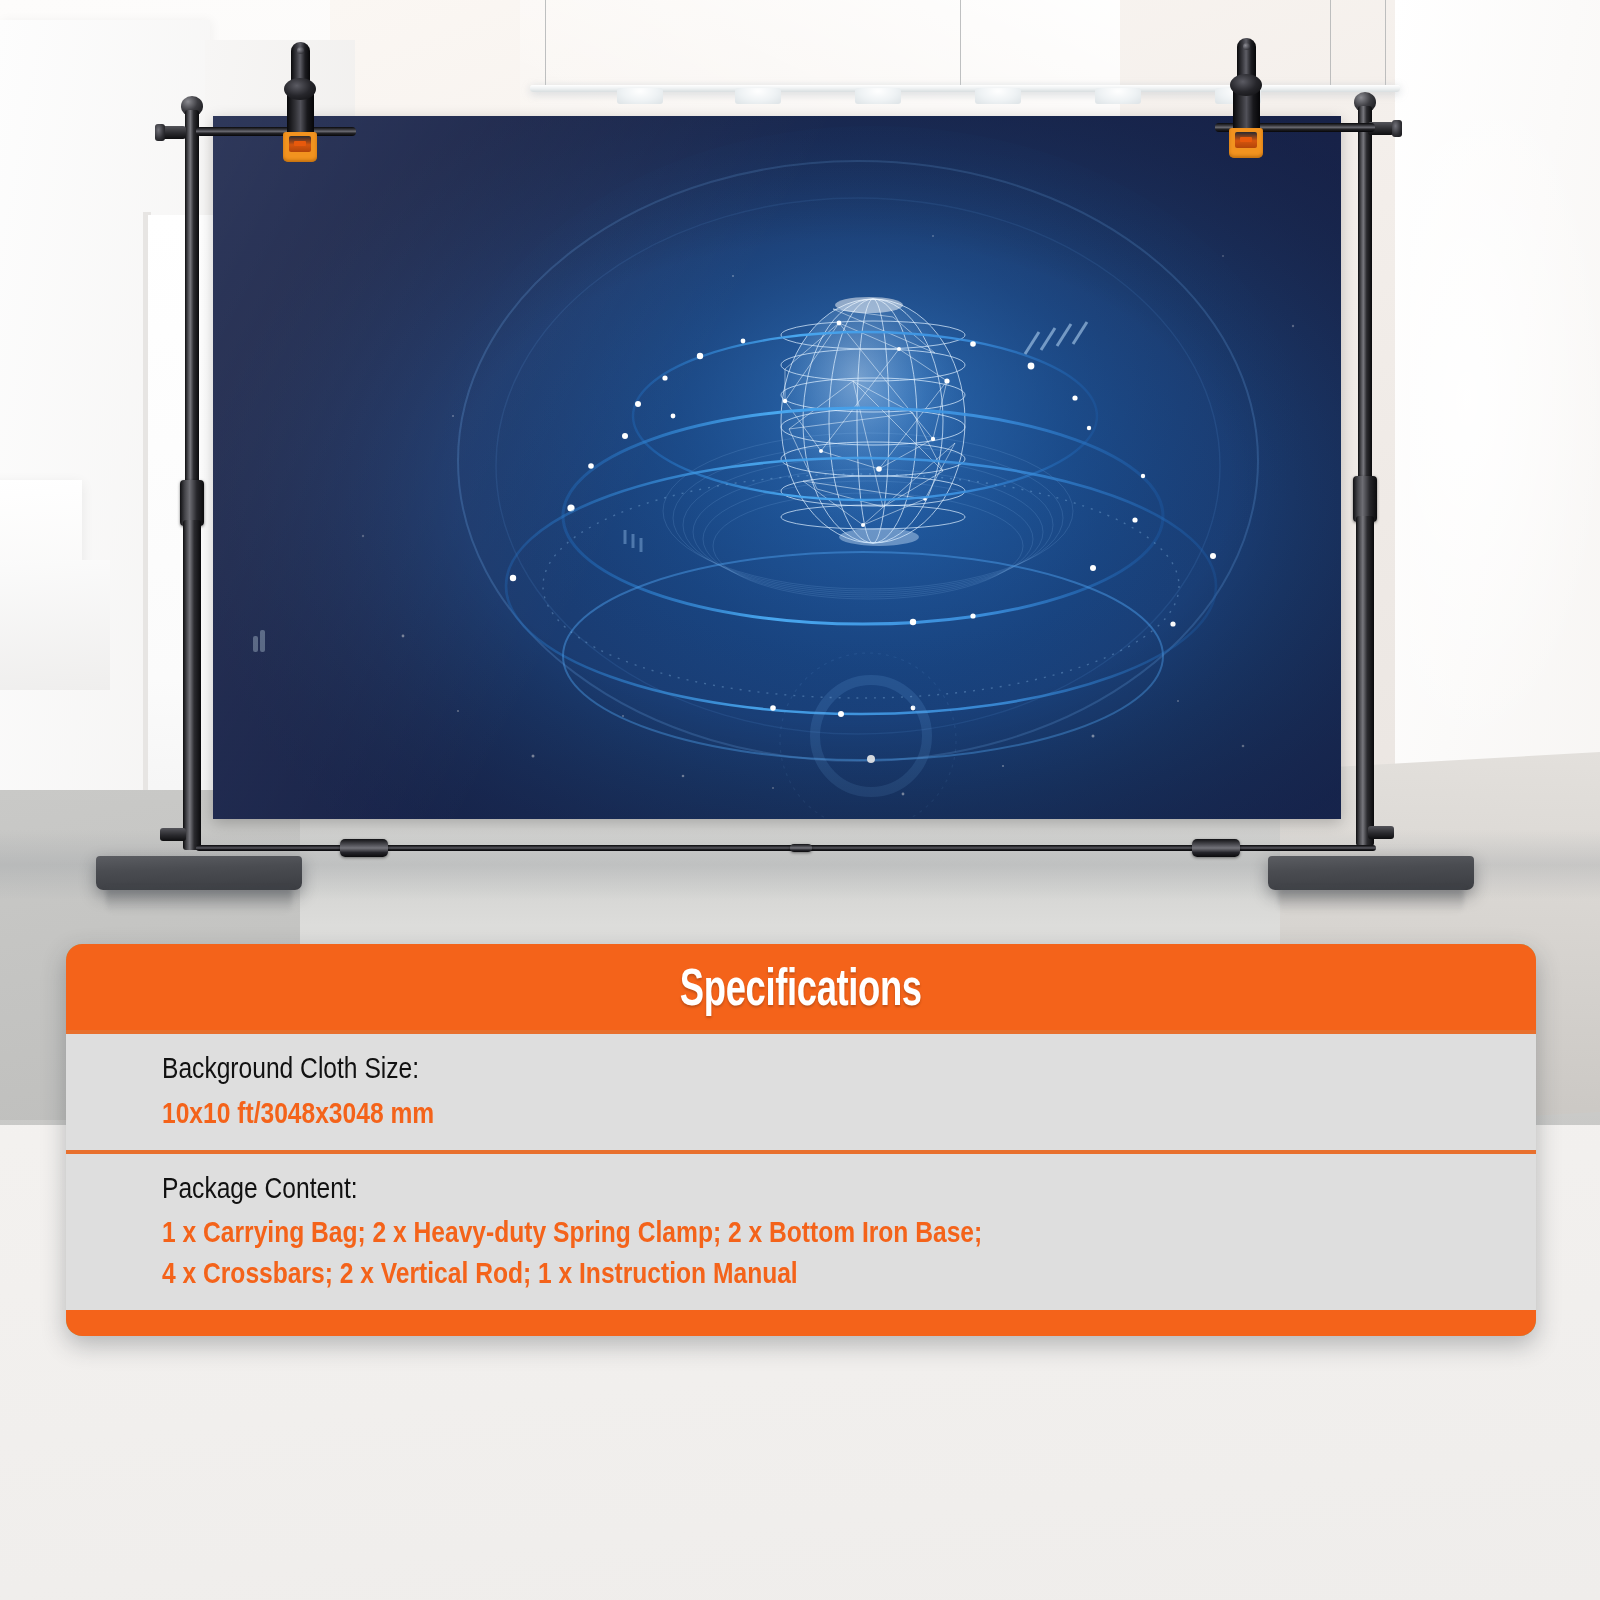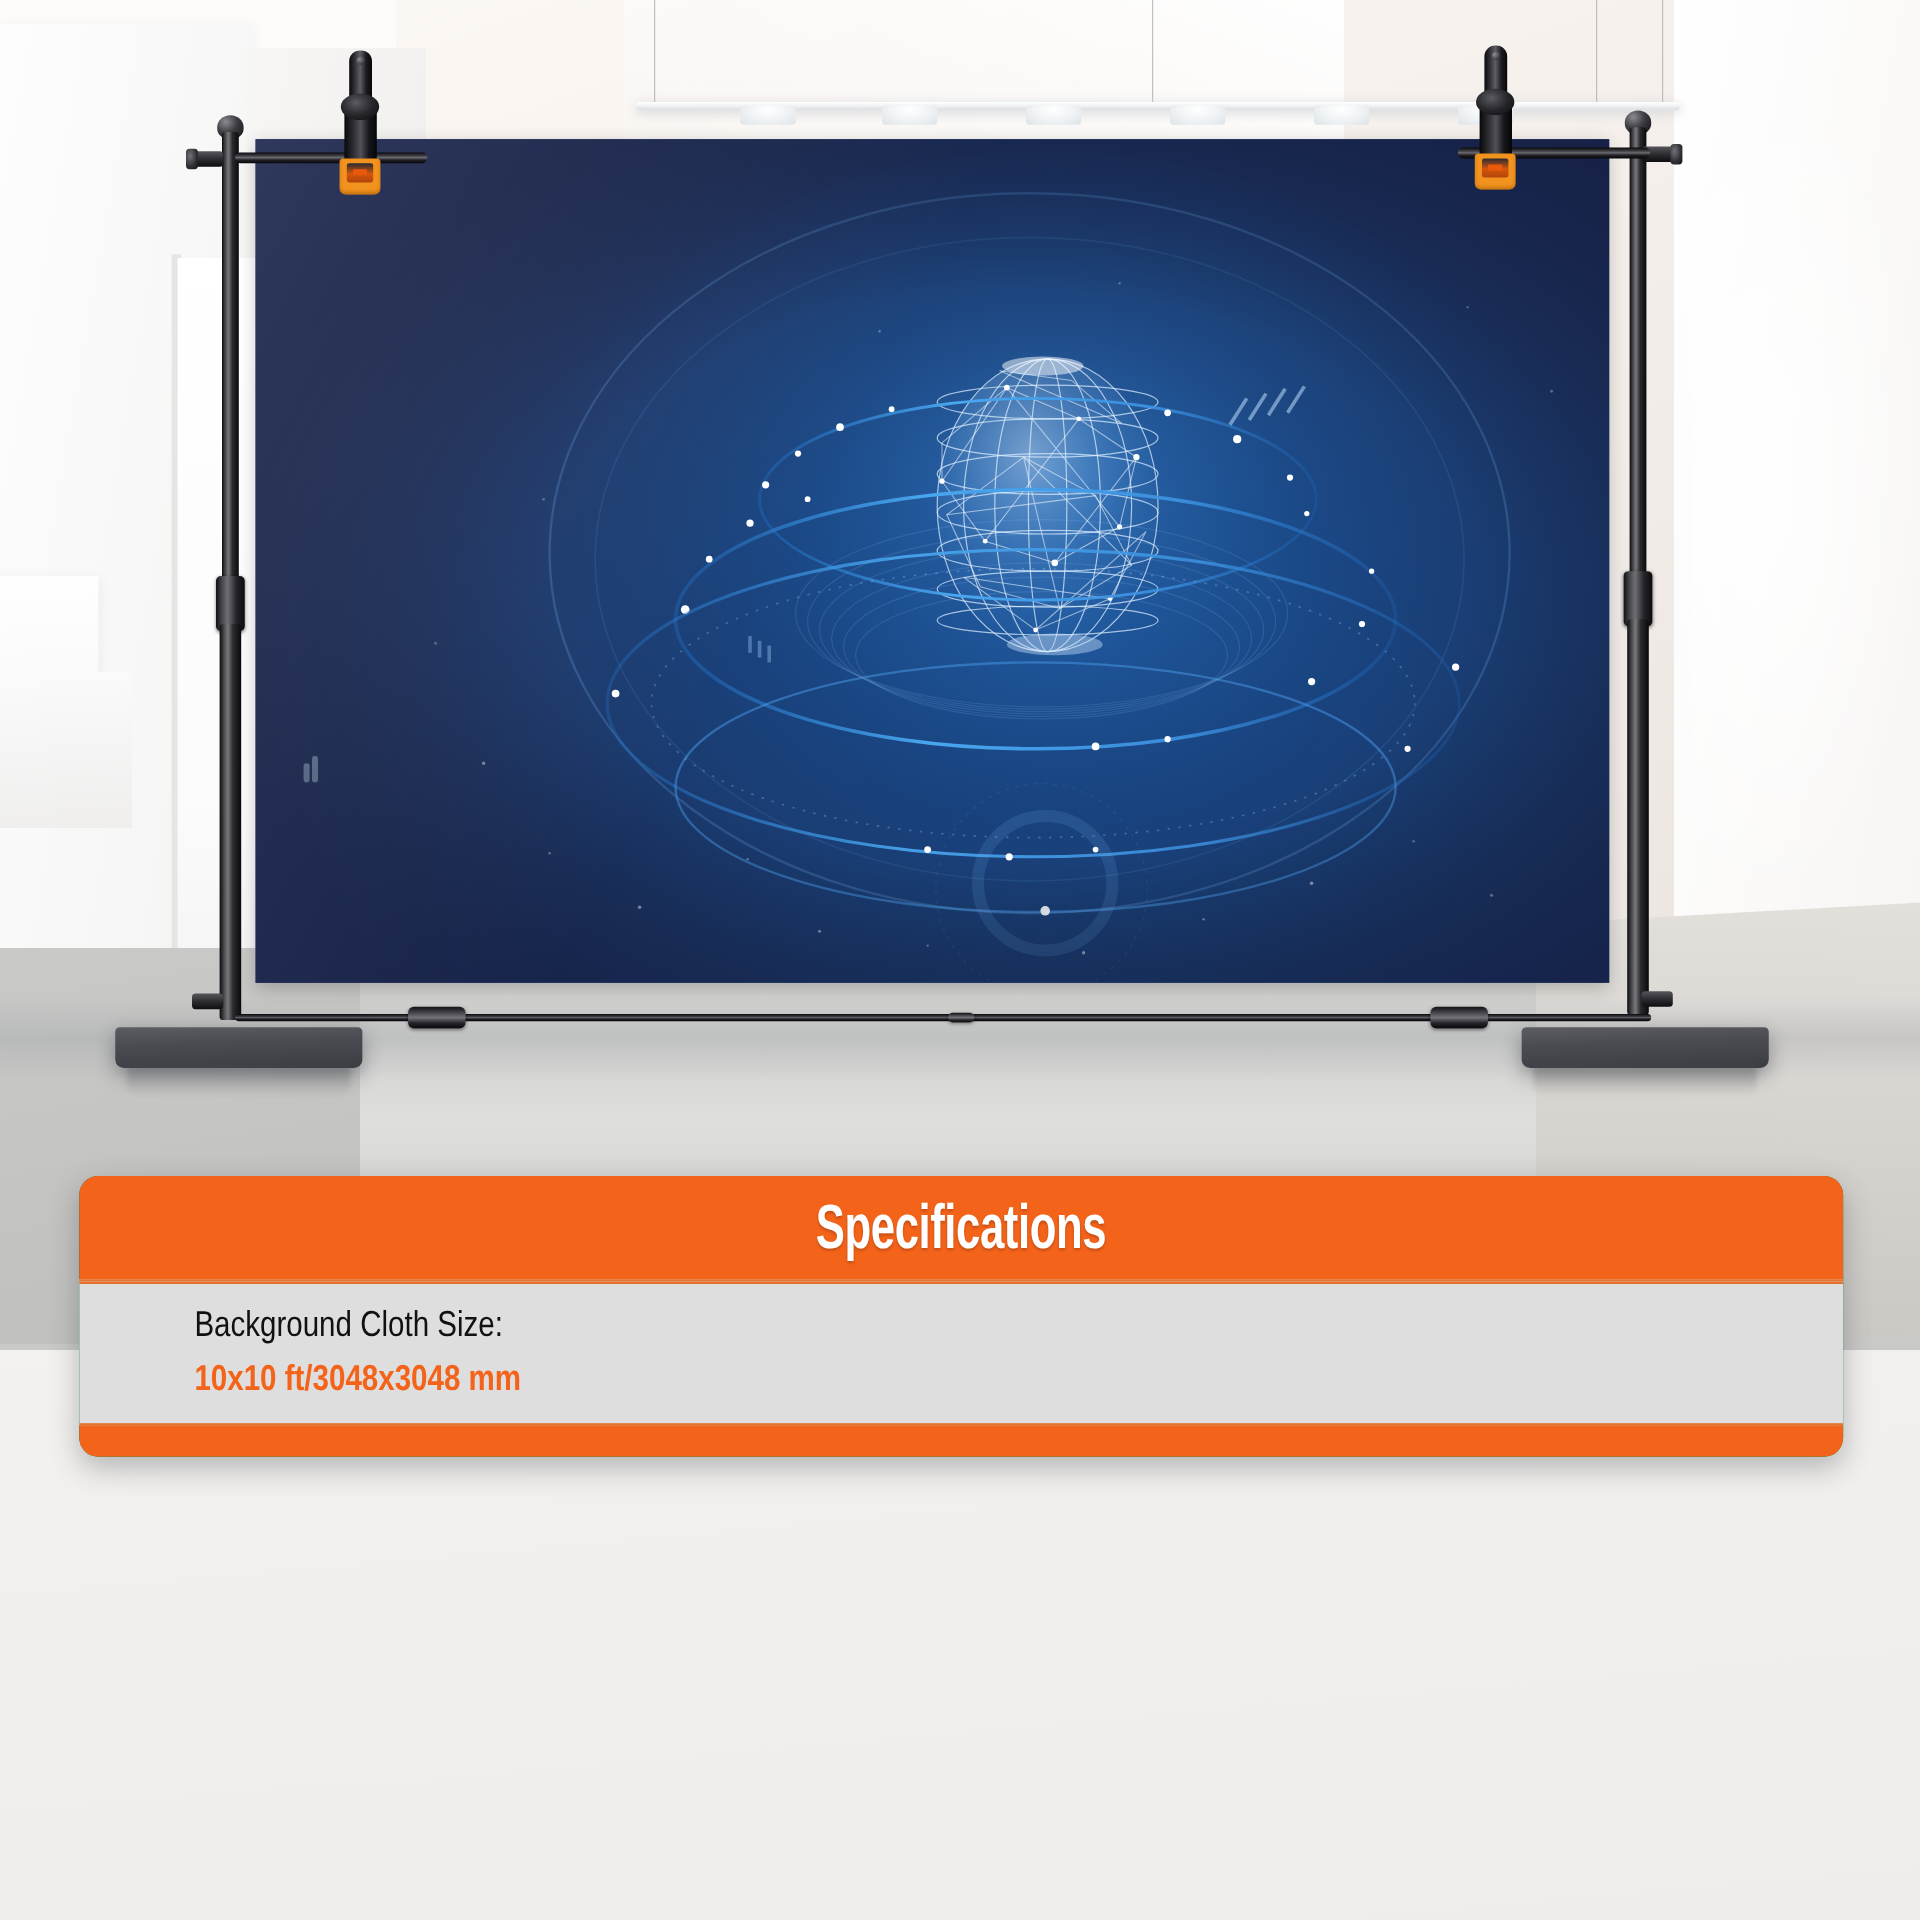--- a/index.html
+++ b/index.html
@@ -212,25 +212,25 @@
     background:linear-gradient(180deg,#2a2a30 0%, #d4550d 55%, #b3450a 100%);
     border-radius:2px;
   }
   .clamp-jaw-slot {
     position:absolute; left:11px; top:99px; width:12px; height:5px;
     background:#e8590c; border-radius:1px;
   }
 
   
   #spec-panel {
-    position:absolute; left:66px; top:980px; width:1470px;
+    position:absolute; left:66px; top:944px; width:1470px;
     border-radius:16px;
     overflow:hidden;
     box-shadow:0 9px 24px rgba(40,45,52,.30);
-    background:#15803d;
+    background:#5eead4;
   }
   .spec-header {
     background:#F4631A;
     height:86px;
     display:flex; align-items:center; justify-content:center;
   }
   .spec-title {
     color:#ffffff;
     font-size:52px;
     font-weight:bold;
@@ -541,15 +541,22 @@
   <div class="spec-row row-gray">
     <div class="cell">
       <div class="cell-label">Background Cloth Size:</div>
       <div class="cell-value">10x10 ft/3048x3048 mm</div>
     </div>
   </div>
 
   <div class="spec-row row-light">
   </div>
 
+  <div class="spec-row row-gray">
+    <div class="cell full">
+      <div class="cell-label">Package Content:</div>
+      <div class="cell-value">1 x Carrying Bag; 2 x Heavy-duty Spring Clamp; 2 x Bottom Iron Base;</div>
+      <div class="cell-value line2">4 x Crossbars; 2 x Vertical Rod; 1 x Instruction Manual</div>
+    </div>
+  </div>
 
   <div class="spec-footer"></div>
 </div>
 
 </body></html>

